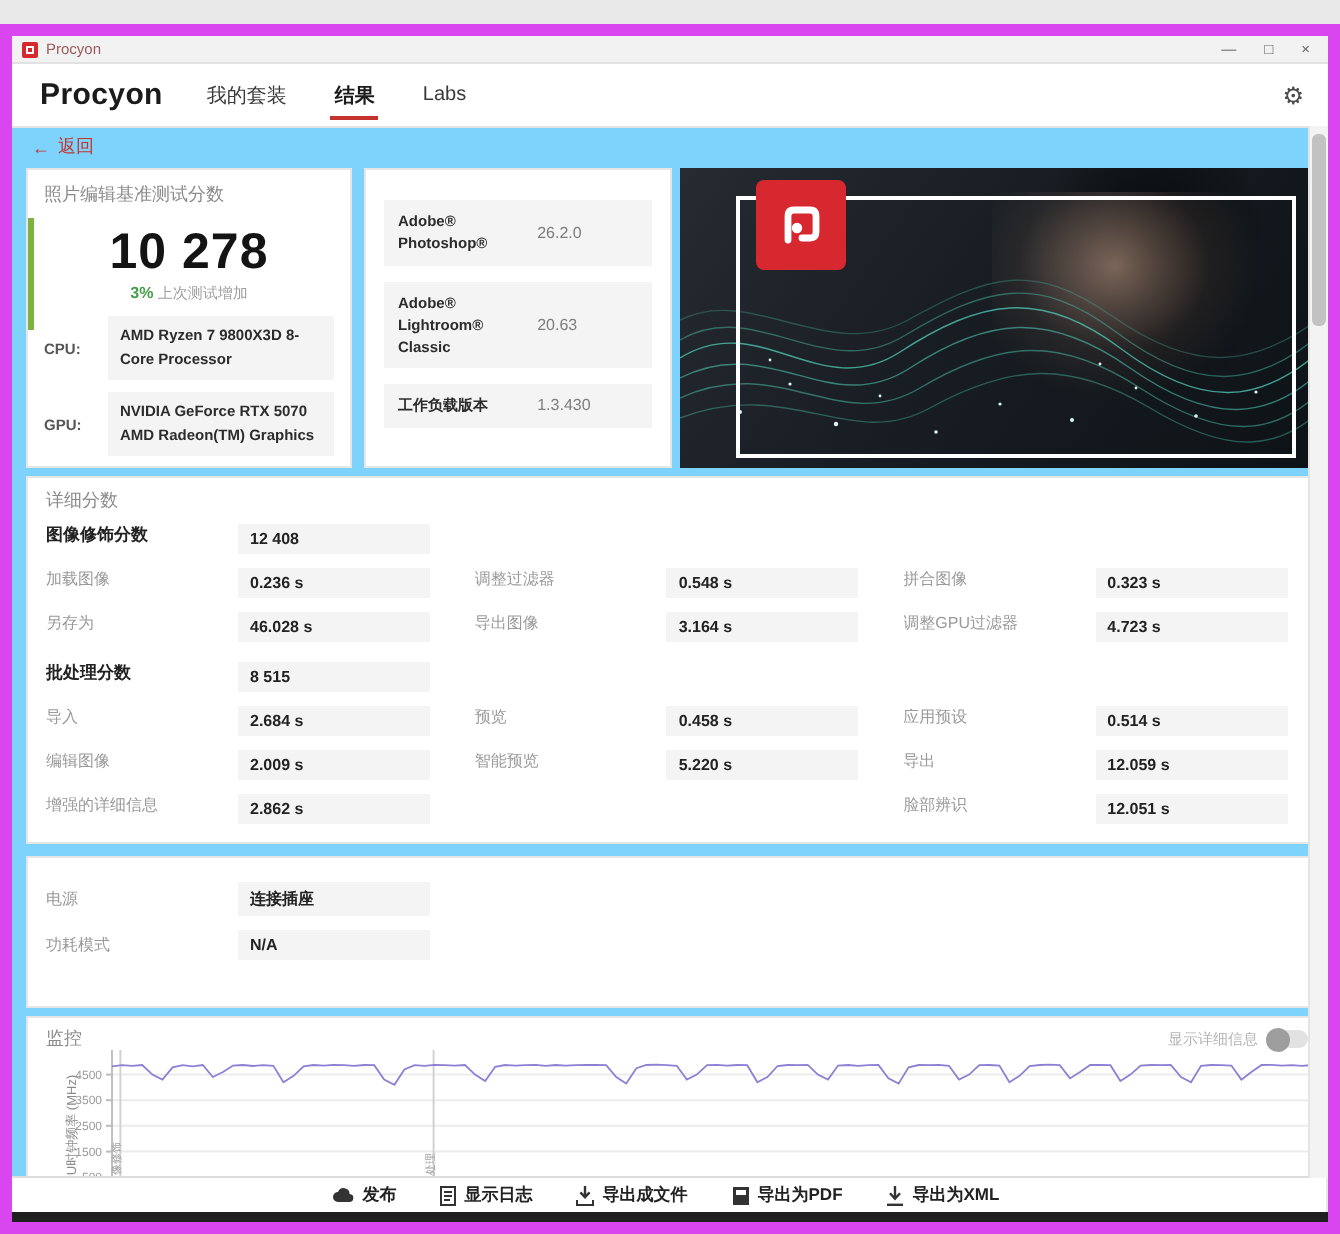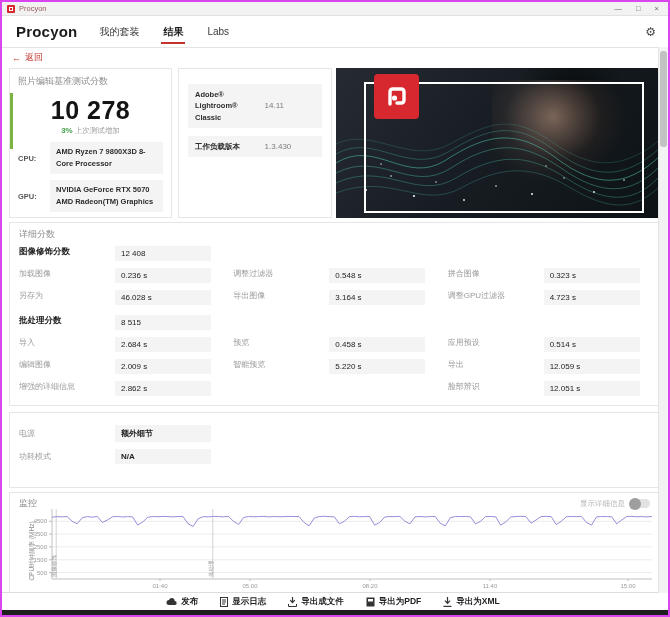--- a/index.html
+++ b/index.html
@@ -1,17 +1,17 @@
 <!DOCTYPE html>
 <html><head>
 <meta charset="utf-8">
 <style>
   html,body{margin:0;padding:0;}
   body{width:670px;height:617px;font-family:"Liberation Sans","DejaVu Sans",sans-serif;background:#e9e9e9;position:relative;overflow:hidden;}
-  .app{position:absolute;inset:0;border:2px solid #d946ef;box-sizing:border-box;background:#ffffff;}
+  .app{position:absolute;inset:0;border:6px solid #d946ef;box-sizing:border-box;background:#7dd3fc;margin-top:12px;}
 
   
   .titlebar{position:absolute;left:0;top:0;right:0;height:14px;background:#f2f2f2;border-bottom:1px solid #e2e2e2;display:flex;align-items:center;padding:0 5px;box-sizing:border-box;}
   .app-ico{width:8px;height:8px;background:#d7282f;border-radius:1px;margin-right:4px;position:relative;}
   .app-ico::after{content:"";position:absolute;left:2px;top:2px;width:4px;height:4px;border:1px solid #fff;box-sizing:border-box;}
   .tb-title{font-size:7.5px;color:#9c5a5a;}
   .tb-controls{margin-left:auto;display:flex;gap:14px;font-size:7.5px;color:#666;padding-right:4px;}
   .tb-controls span{cursor:default;}
 
   
@@ -52,21 +52,21 @@
   .hero .frame{position:absolute;left:28px;top:14px;right:16px;bottom:5px;border:2px solid #fff;}
   .hero svg.waves{position:absolute;left:0;top:0;width:100%;height:100%;}
   .hero-logo{position:absolute;left:38px;top:6px;width:45px;height:45px;background:#d7282f;border-radius:4px;display:flex;align-items:center;justify-content:center;}
 
   
   .detailed{left:7px;top:220px;width:651px;height:184px;padding:5px 9px;}
   .dgrid{display:grid;grid-template-columns:1fr 1fr 1fr;column-gap:12px;margin-top:5px;}
   .dcell{display:flex;height:15px;margin-bottom:7px;}
   .dlabel{width:96px;font-size:8px;color:#9a9a9a;white-space:nowrap;overflow:hidden;}
   .dlabel.bold{font-size:8.5px;font-weight:700;color:#222;}
-  .dval{width:96px;background:#f4f4f4;font-weight:400;font-size:8px;color:#222;padding:3px 6px;box-sizing:border-box;white-space:nowrap;}
+  .dval{width:96px;background:#f4f4f4;font-weight:700;font-size:8px;color:#222;padding:3px 6px;box-sizing:border-box;white-space:nowrap;}
   .dcell.empty .dval{background:transparent;}
 
   
   .extra{left:7px;top:410px;width:651px;height:76px;padding:5px 9px;}
   .erow{display:flex;align-items:center;height:15px;margin-top:8px;}
   .elabel{width:96px;font-size:8px;color:#9a9a9a;}
   .eval{width:96px;background:#f4f4f4;font-weight:700;font-size:8px;color:#222;padding:3px 6px;box-sizing:border-box;}
 
   
   .monitor{left:7px;top:490px;width:651px;height:102px;padding:4px 9px;}
@@ -135,22 +135,26 @@
       <span class="hw-label">GPU:</span>
       <span class="hw-box">
         <span>NVIDIA GeForce RTX 5070</span><br>
         <span>AMD Radeon(TM) Graphics</span>
       </span>
     </div>
   </div>
 
   <div class="panel ver-card">
     <div class="vrow">
+      <span class="vlabel">Adobe® Photoshop®</span>
+      <span class="vvalue">26.2.0</span>
+    </div>
+    <div class="vrow">
       <span class="vlabel">Adobe® Lightroom® Classic</span>
-      <span class="vvalue">14.11</span>
+      <span class="vvalue">20.63</span>
     </div>
     <div class="vrow">
       <span class="vlabel">工作负载版本</span>
       <span class="vvalue">1.3.430</span>
     </div>
   </div>
 
   <div class="hero">
     <div class="hair"></div>
     <div class="glow"></div>
@@ -263,21 +267,21 @@
       <div class="dcell">
           <span class="dlabel">脸部辨识</span>
           <span class="dval">12.051 s</span>
         </div>
     </div>
   </div>
 
   <div class="panel extra">
     <div class="erow">
       <span class="elabel">电源</span>
-      <span class="eval">额外细节</span>
+      <span class="eval">连接插座</span>
     </div>
     <div class="erow">
       <span class="elabel">功耗模式</span>
       <span class="eval">N/A</span>
     </div>
   </div>
 
   <div class="panel monitor">
     <div class="mon-head">
       <span class="sec-title">监控</span>

